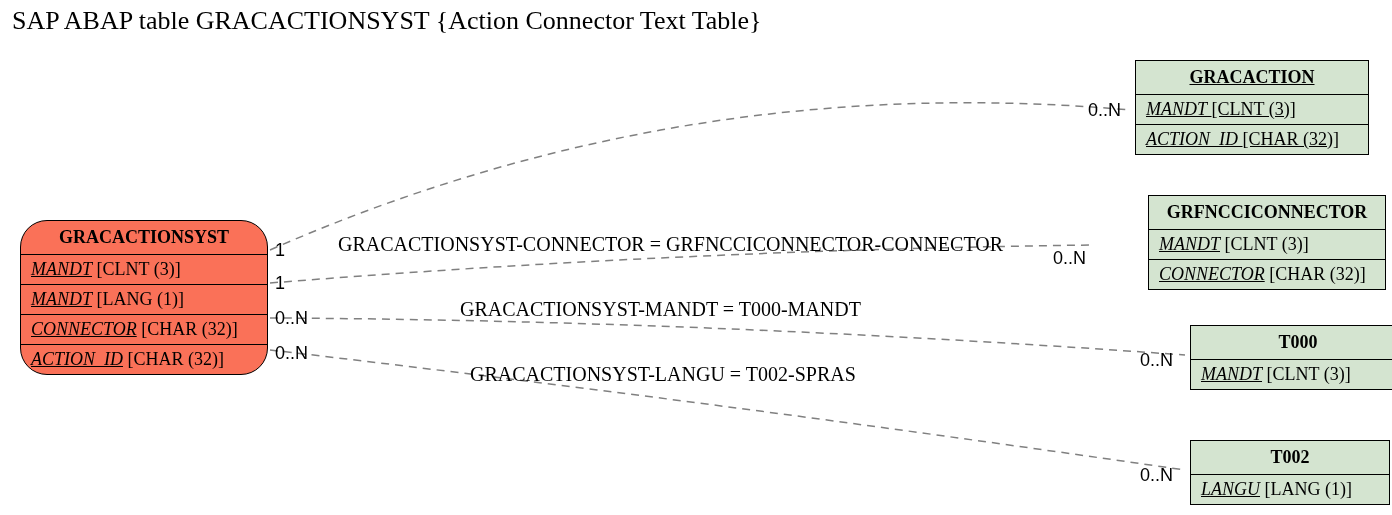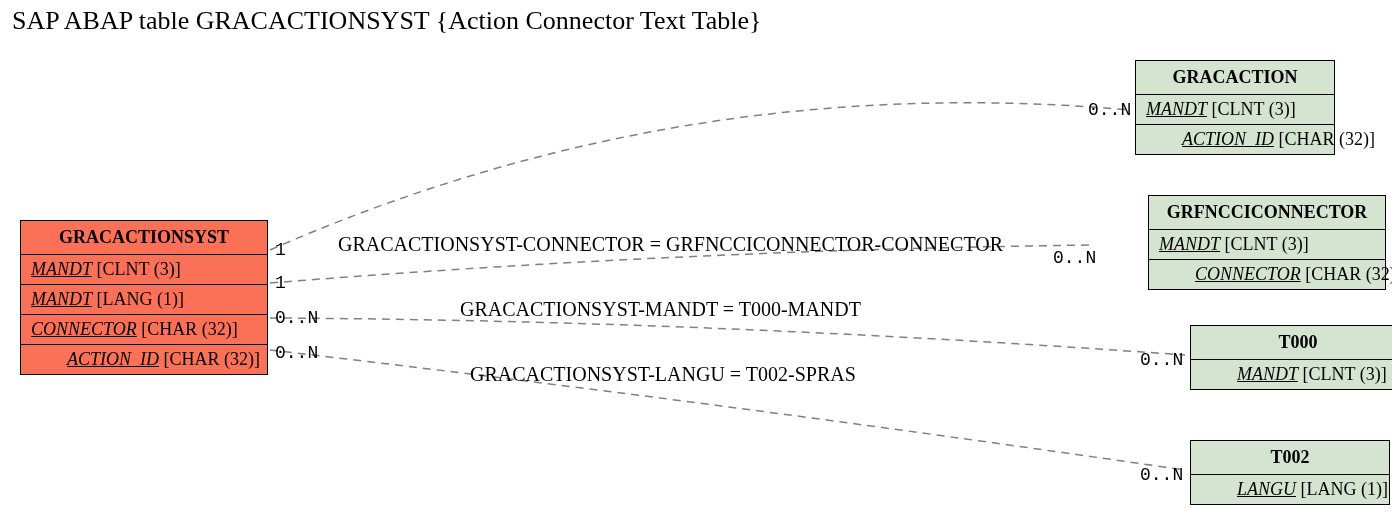--- a/index.html
+++ b/index.html
@@ -34,40 +34,40 @@
     text-align: center;
     padding: 6px 10px;
     border-bottom: 1px solid #000;
     white-space: nowrap;
   }
   .entity .row {
     padding: 4px 10px;
     border-bottom: 1px solid #000;
     white-space: nowrap;
   }
-  .entity .row:last-child { border-bottom: none; margin-left: 36px; }
+  .entity .row:last-child { border-bottom: none; }
   .key {
     text-decoration: underline;
     font-style: italic;
   }
   .type {
     font-style: normal;
   }
   .orange { background: #fa7158; }
   .green  { background: #d4e4d0; }
   .rel-label {
     position: absolute;
     font-size: 20px;
     font-family: Georgia, serif;
     white-space: nowrap;
   }
   .card {
     position: absolute;
     font-size: 18px;
-    font-family: Liberation Mono, monospace;
+    font-family: Liberation Sans, sans-serif;
     white-space: nowrap;
   }
   svg.lines {
     position: absolute;
     left: 0;
     top: 0;
     width: 1392px;
     height: 515px;
     pointer-events: none;
   }
@@ -85,29 +85,29 @@
 
   <div class="title">SAP ABAP table GRACACTIONSYST {Action Connector Text Table}</div>
 
   <svg class="lines" viewBox="0 0 1392 515">
     <path d="M 270 250 Q 680 70 1130 110"></path>
     <path d="M 270 283 Q 680 250 1095 245"></path>
     <path d="M 270 318 Q 700 320 1185 355"></path>
     <path d="M 270 350 Q 700 400 1185 470"></path>
   </svg>
 
-  <div class="entity orange" style="left:20px; top:220px; width:248px;">
+  <div class="entity orange" style="left:20px; top:220px; width:248px;border-radius:27px;">
     <div class="header">GRACACTIONSYST</div>
     <div class="row"><span class="key">MANDT</span> <span class="type">[CLNT (3)]</span></div>
     <div class="row"><span class="key">MANDT</span> <span class="type">[LANG (1)]</span></div>
     <div class="row"><span class="key">CONNECTOR</span> <span class="type">[CHAR (32)]</span></div>
     <div class="row"><span class="key">ACTION_ID</span> <span class="type">[CHAR (32)]</span></div>
   </div>
 
-  <div class="entity green" style="left:1135px; top:60px; width:200px;">
+  <div class="entity green" style="left:1135px; top:60px; width:234px;text-decoration:underline;">
     <div class="header">GRACACTION</div>
     <div class="row"><span class="key">MANDT</span> <span class="type">[CLNT (3)]</span></div>
     <div class="row"><span class="key">ACTION_ID</span> <span class="type">[CHAR (32)]</span></div>
   </div>
 
   <div class="entity green" style="left:1148px; top:195px; width:238px;">
     <div class="header">GRFNCCICONNECTOR</div>
     <div class="row"><span class="key">MANDT</span> <span class="type">[CLNT (3)]</span></div>
     <div class="row"><span class="key">CONNECTOR</span> <span class="type">[CHAR (32)]</span></div>
   </div>

